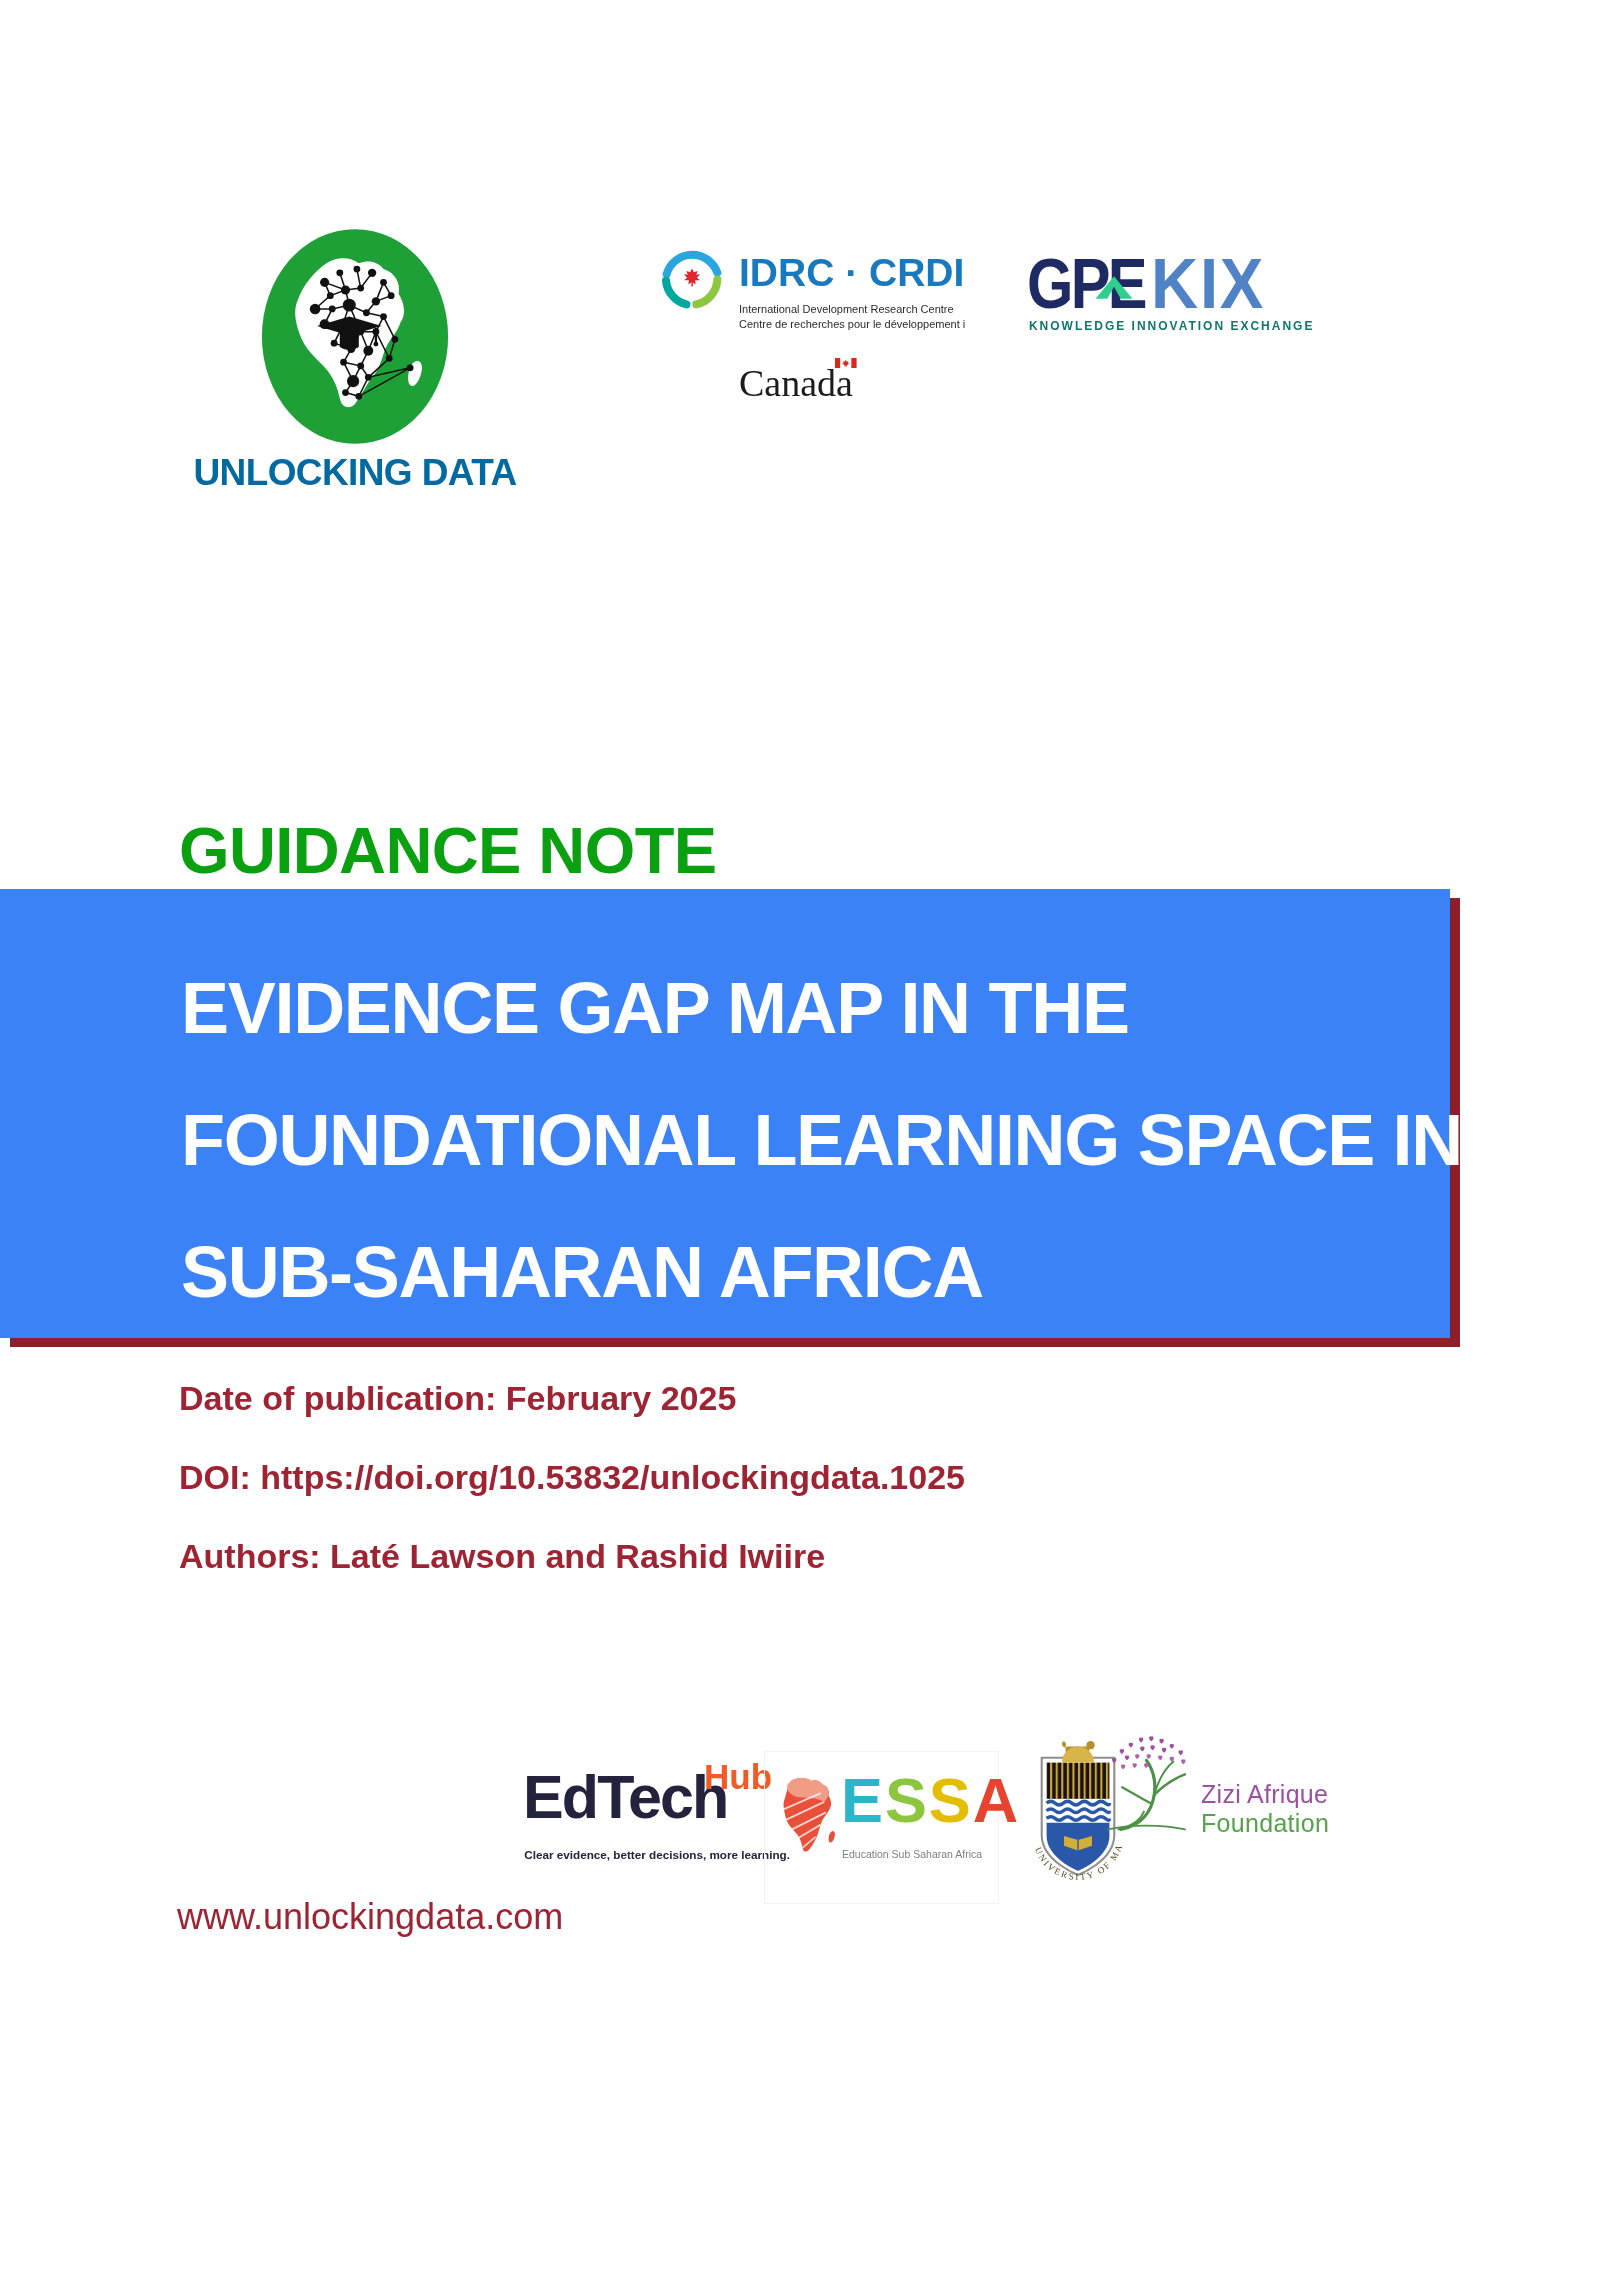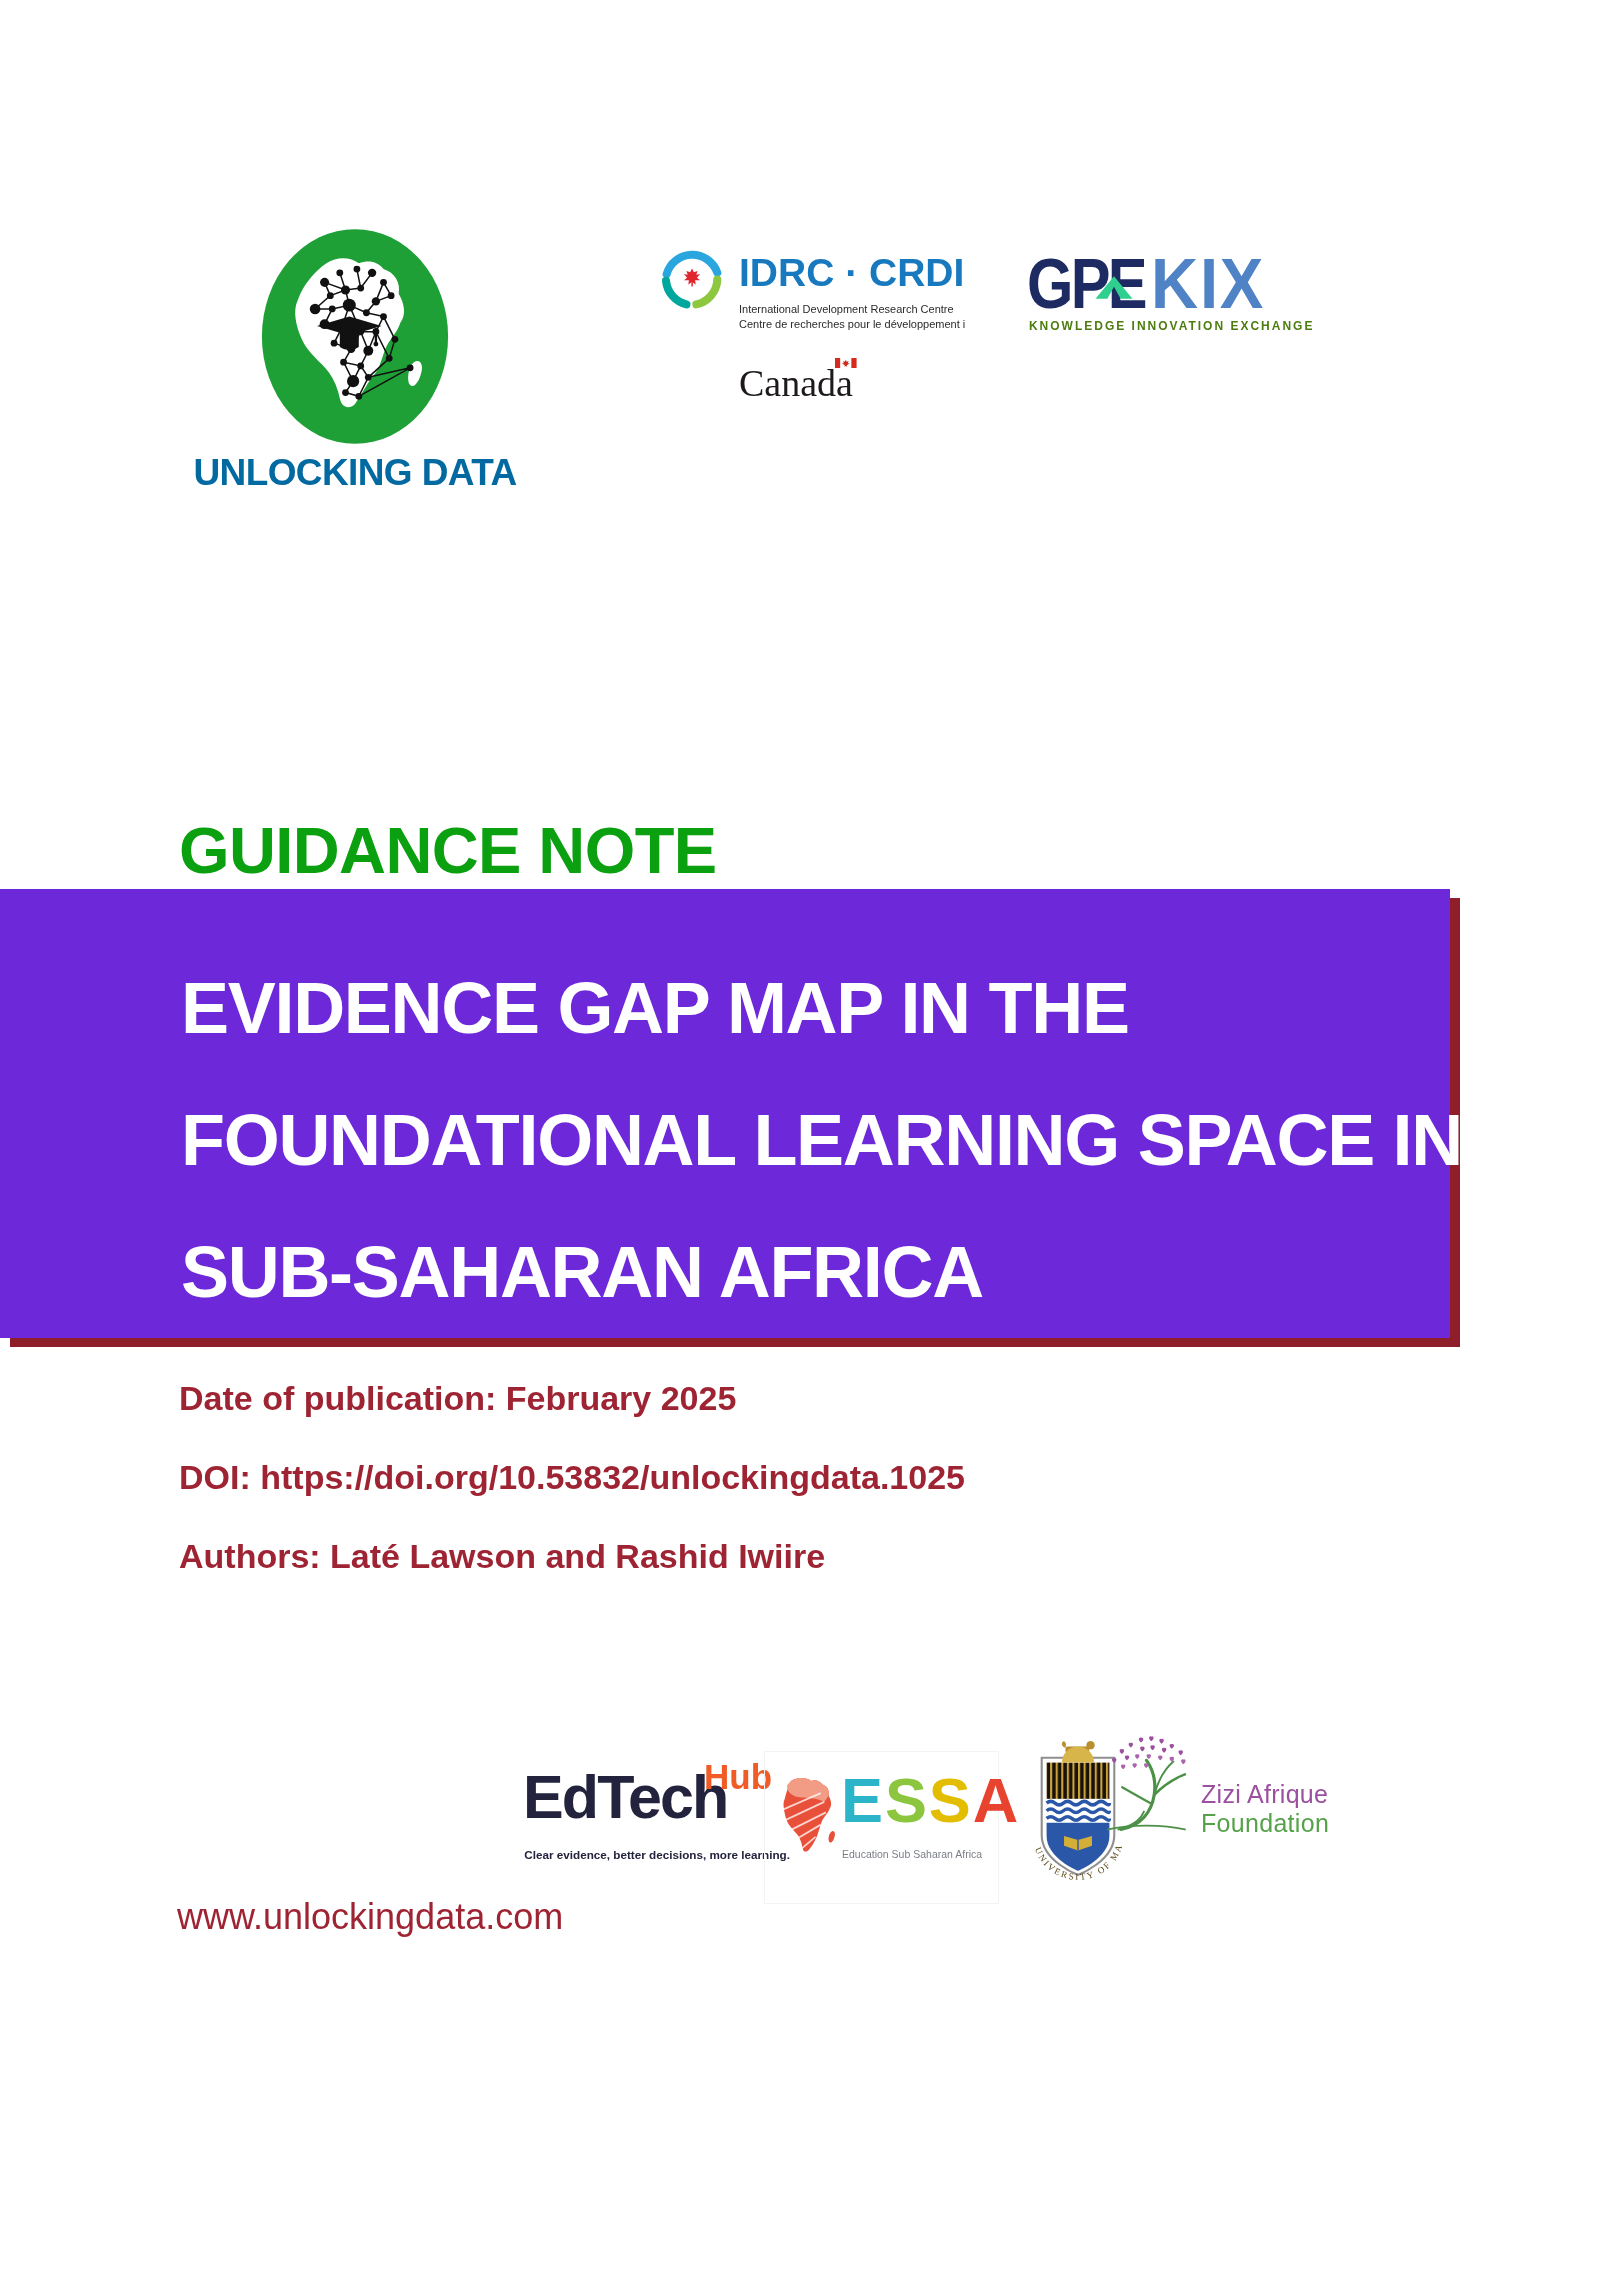--- a/index.html
+++ b/index.html
@@ -19,27 +19,27 @@
   .canada-word{position:absolute;left:0;top:1px;font-family:"Liberation Serif",serif;font-weight:normal;
                font-size:38px;color:#1e1a1a;}
   .canada-flag{position:absolute;left:96px;top:-2.5px;width:21.6px;height:10.8px;}
 
   .gpekix{position:absolute;left:1027px;top:248px;width:285px;height:89px;}
   .gpe{position:absolute;left:0;top:0;font-size:71px;font-weight:800;color:#1E2B63;
        letter-spacing:-3.2px;transform:scaleX(0.84);transform-origin:left top;line-height:1;}
   .gpe-arrow{position:absolute;left:66px;top:19px;width:42px;height:33px;}
   .kix{position:absolute;left:124px;top:0;font-size:71px;font-weight:800;color:#4F83C5;
        letter-spacing:1.9px;transform:scaleX(0.92);transform-origin:left top;line-height:1;}
-  .gpekix-tag{position:absolute;left:1.9px;top:71px;font-size:12px;font-weight:bold;color:#4d7c0f;
+  .gpekix-tag{position:absolute;left:1.9px;top:71px;font-size:12px;font-weight:bold;color:#0f766e;
               letter-spacing:2px;white-space:nowrap;}
 
   
   .kicker{position:absolute;left:179px;top:813px;font-size:65px;font-weight:bold;
           color:#0AA00F;letter-spacing:-0.6px;}
-  .banner{position:absolute;left:0;top:889px;width:1450px;height:449px;background:#6d28d9;
+  .banner{position:absolute;left:0;top:889px;width:1450px;height:449px;background:#3b82f6;
           box-shadow:10px 9px 0 0 #8E1F2A;}
   .banner-title{padding:53px 0 0 181px;}
   .title-line{font-size:72px;line-height:132px;font-weight:bold;color:#ffffff;
               letter-spacing:-1.3px;white-space:nowrap;}
   .meta{position:absolute;left:179px;font-size:34px;font-weight:bold;color:#9E2433;white-space:nowrap;}
   .meta.date{top:1379px;}
   .meta.doi{top:1458px;}
   .meta.authors{top:1537px;}
   .website{position:absolute;left:177px;top:1896px;font-size:36px;font-weight:normal;color:#9E2433;}
 

